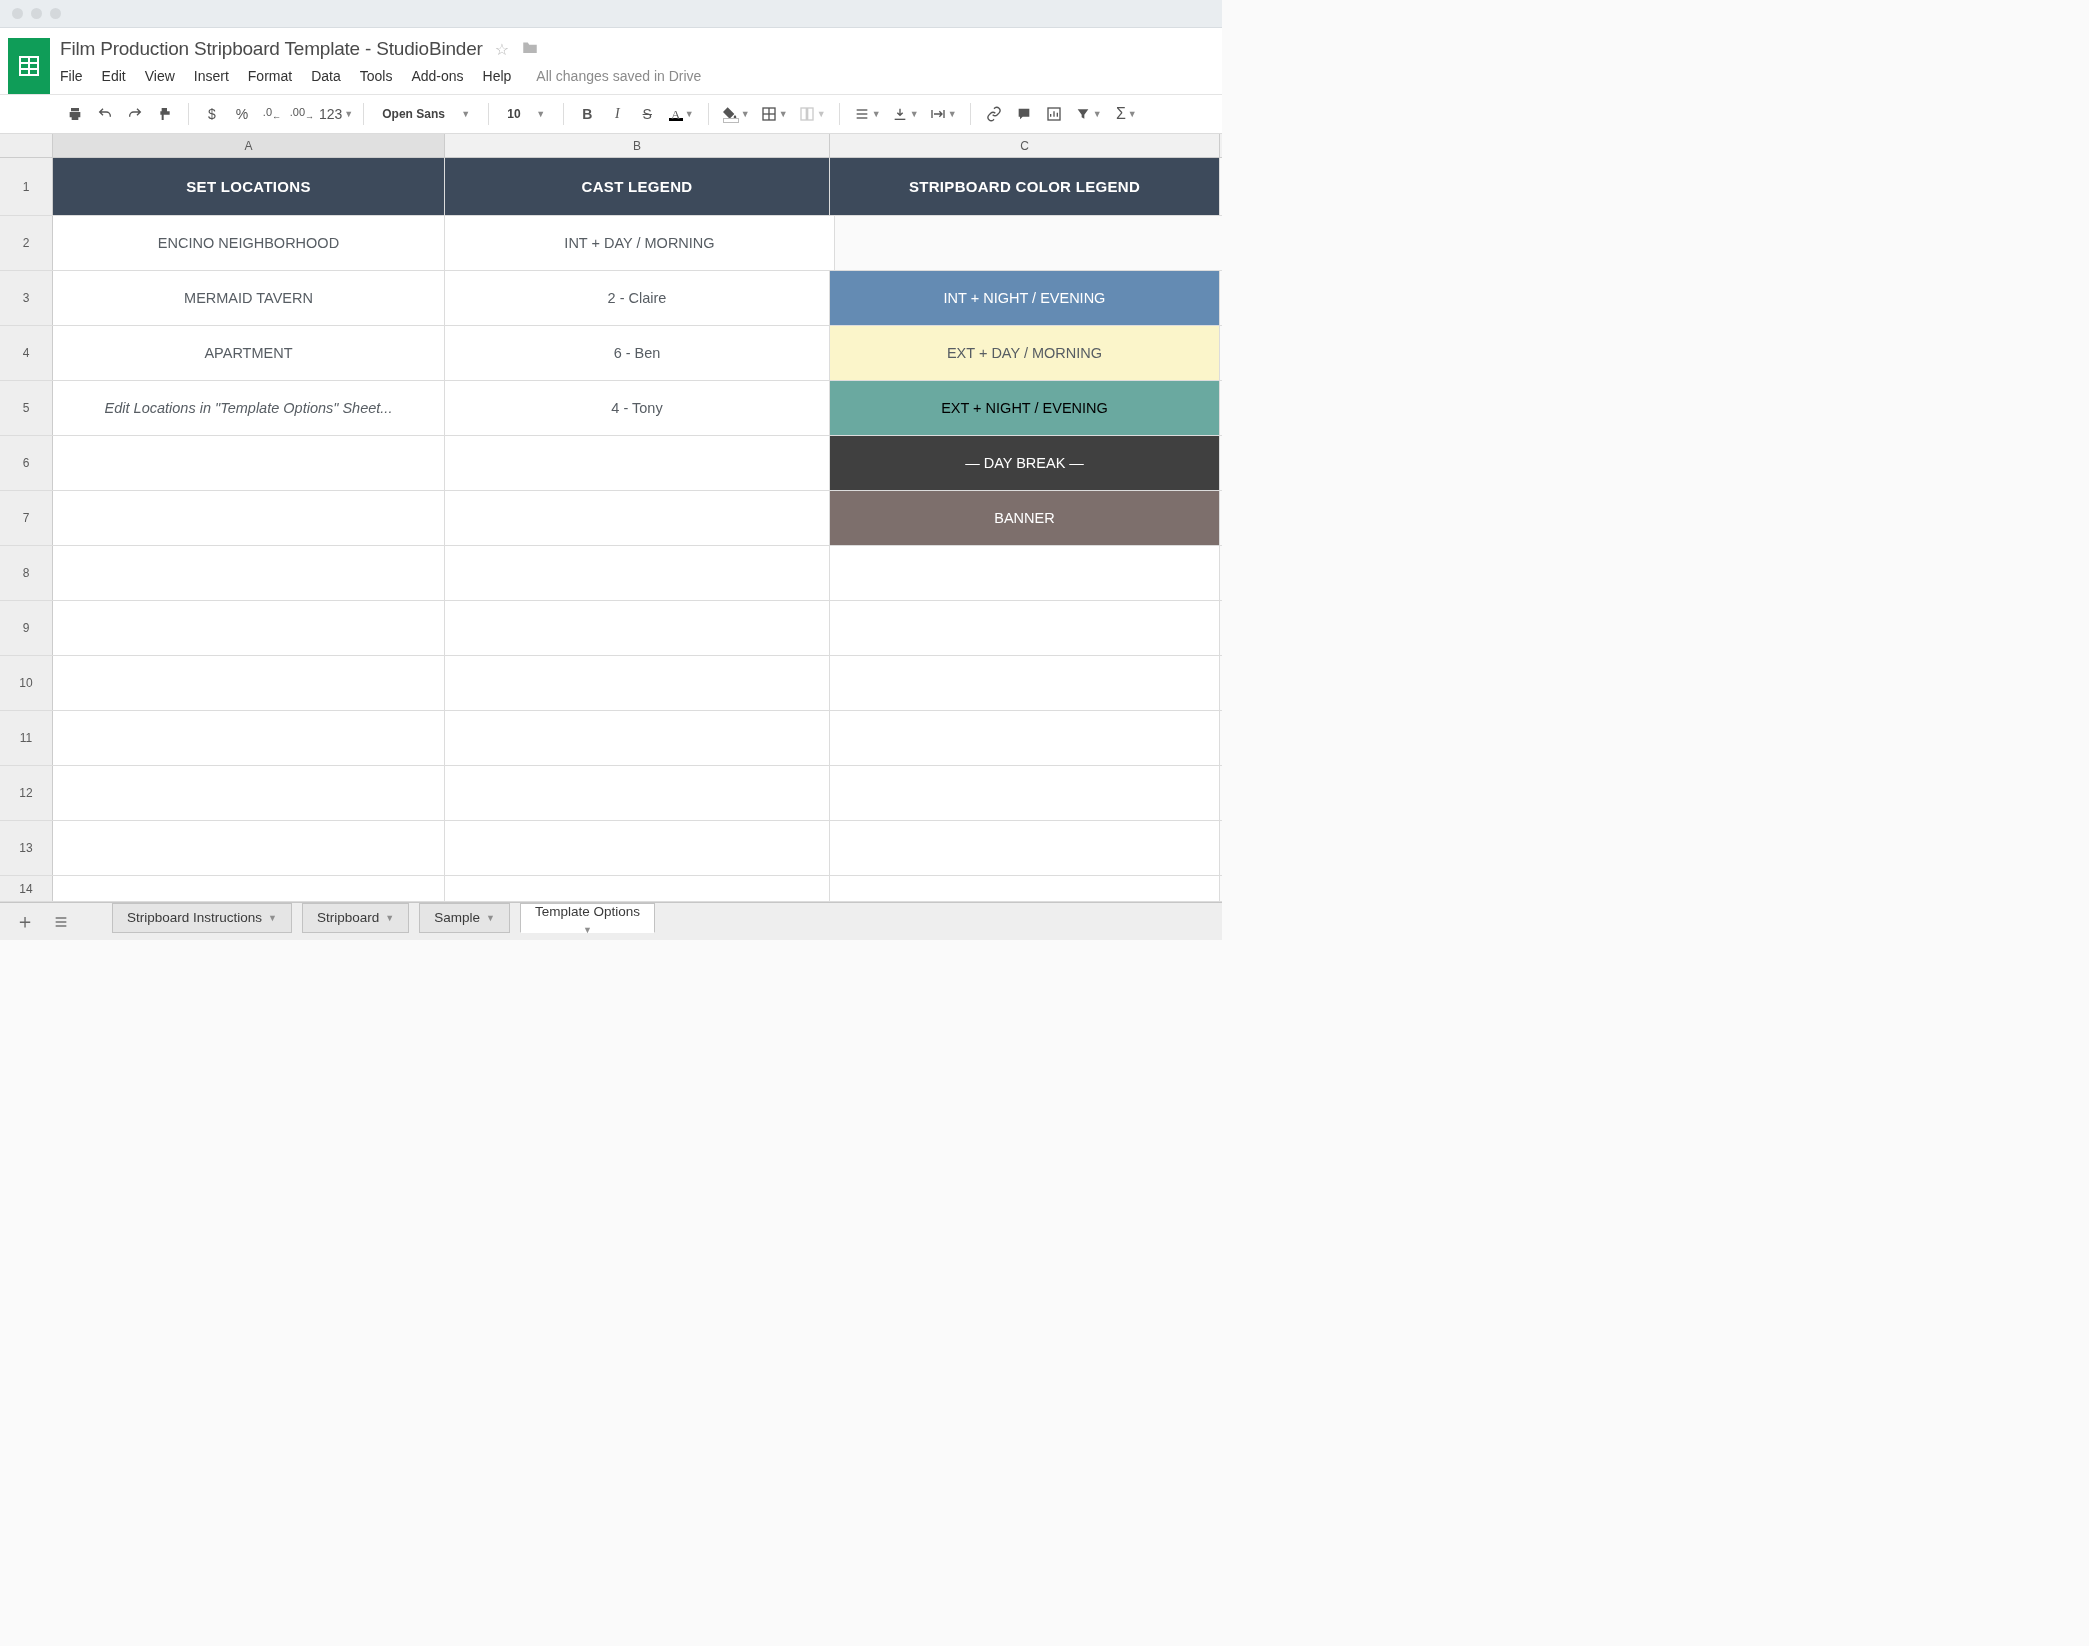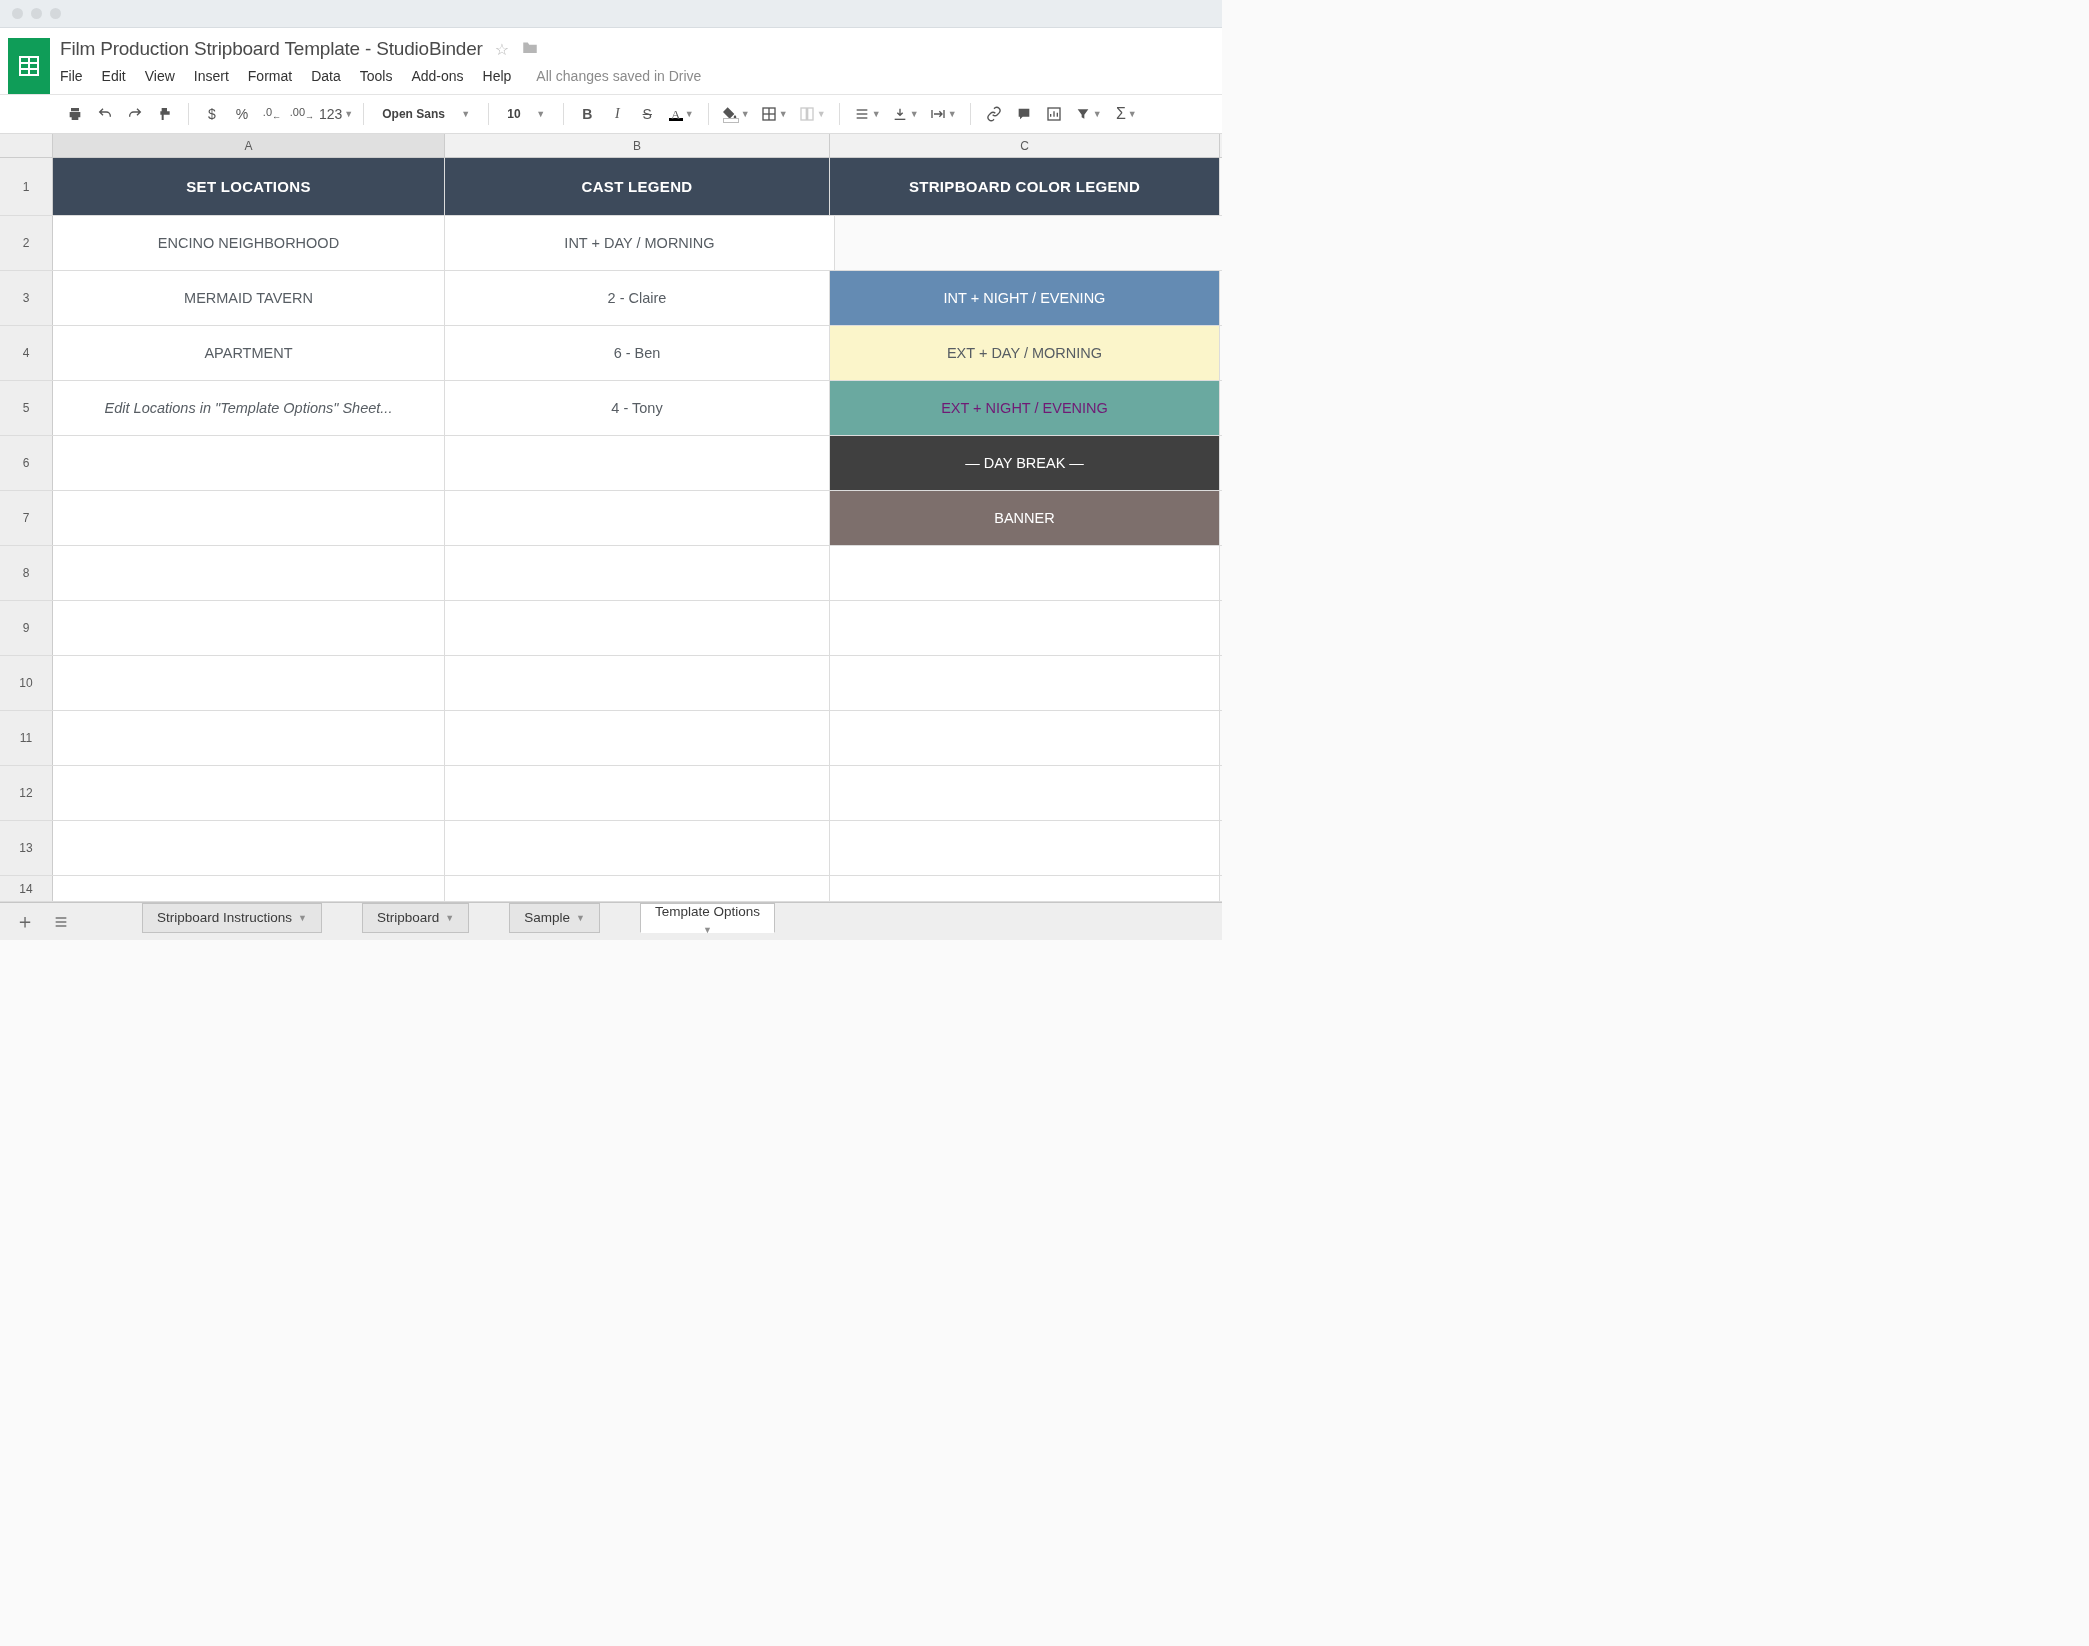--- a/index.html
+++ b/index.html
@@ -91,21 +91,21 @@
 
 .hdr-cell {
   background: #3d4a5b; color: #fff; font-weight: 600; font-size: 15px;
   letter-spacing: .3px;
 }
 
 
 .legend-white { background: #fff; color: #575d63; }
 .legend-blue  { background: #648bb3; color: #fff; }
 .legend-cream { background: #fbf5ca; color: #575d63; }
-.legend-teal  { background: #6aa9a0; color: #701a75; }
+.legend-teal  { background: #6aa9a0; color: #000000; }
 .legend-dark  { background: #404040; color: #fff; }
 .legend-brown { background: #7d6f6c; color: #fff; }
 
 
 .sheet-tabs {
   position: relative;
   display: flex; align-items: center;
   height: 38px;
   background: #eee;
   border-top: 1px solid #c6c6c6;
@@ -113,21 +113,20 @@
   gap: 10px;
 }
 .sheet-tabs .tb { color: #666; }
 .tab {
   display: flex; align-items: center; gap: 6px;
   padding: 0 14px; height: 30px;
   background: #e5e5e5; border: 1px solid #c2c2c2;
   font-size: 13.5px; color: #3a3a3a;
   position: relative; top: -4px;
   cursor: pointer;
-  margin-left: 30px;
 }
 .tab.active { background: #fff; border-bottom-color: #fff; font-weight: 500; top: -4px; flex-direction: column; }
 .tab .caret { font-size: 9px; color: #8f8f8f; }
 </style>
 </head>
 <body>
 
 <div class="window-chrome">
   <div class="dot"></div>
   <div class="dot"></div>

